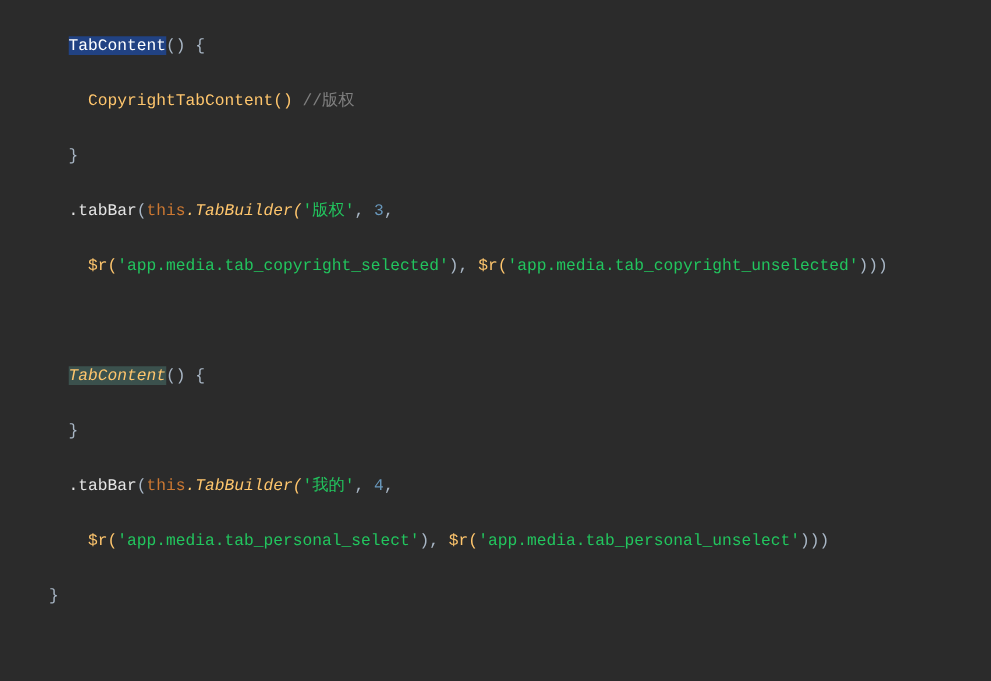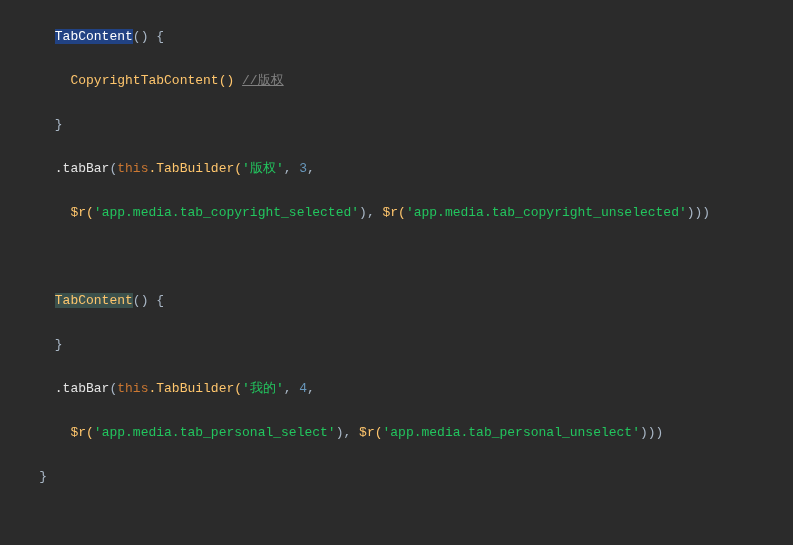--- a/index.html
+++ b/index.html
@@ -12,26 +12,26 @@
     width: 793px;
     height: 545px;
     overflow: hidden;
     padding-top: 4px;
   }
   .editor { padding-left: 8px; white-space: pre; }
   .line { display: block; height: 22px; }
 
   
   .t-key   { color: #cc7832; }                         
-  .t-func  { color: #ffc66d; }                         
+  .t-func  { color: #ffc66d; font-style: italic; }                         
   .t-call  { color: #ffc66d; margin-top: 18px; }                         
   .t-method{ color: #e5e5e5; }                         
   .t-str   { color: #22c55e; }                         
   .t-num   { color: #6897bb; }                         
-  .t-comment{ color: #808080; text-decoration: underline; }
+  .t-comment{ color: #808080; }
   .t-punct { color: #a9b7c6; }
   .t-brace { color: #a9b7c6; }                         
 
   .sel     { background: #214283; color:#ffffff; }    
   .hl-bg   { background: #3b514d; }                    
 </style>
 </head>
 <body>
 
 <div class="editor">

